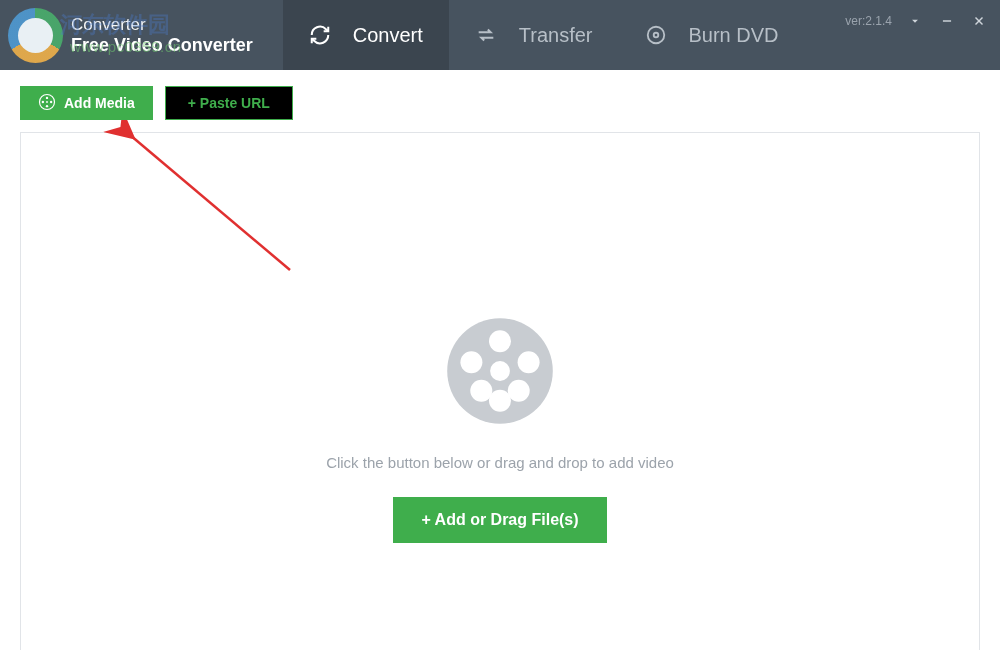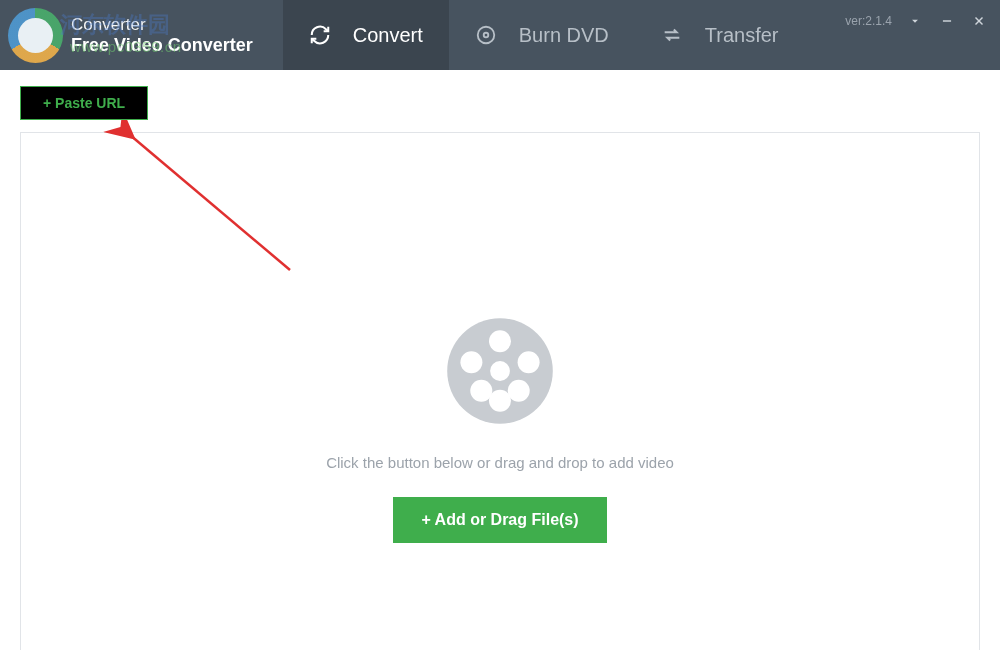--- a/index.html
+++ b/index.html
@@ -122,35 +122,35 @@
           <path d="M3 12a9 9 0 0 1 15.5-6.3L21 8"></path>
             <path d="M21 3v5h-5"></path>
           <path d="M21 12a9 9 0 0 1-15.5 6.3L3 16"></path>
             <path d="M3 21v-5h5"></path>
         </svg>
       </span>
       <span>Convert</span>
     </div>
     <div class="tab">
       <span class="tab-icon">
+        <svg viewBox="0 0 24 24" fill="none" stroke="currentColor" stroke-width="2.2">
+          <path d="M4 9h13l-3-3"></path>
+            <path d="M20 15H7l3 3"></path>
+        </svg>
+      </span>
+      <span>Transfer</span>
+    </div>
+    <div class="tab">
+      <span class="tab-icon">
         <svg viewBox="0 0 24 24" fill="none" stroke="currentColor" stroke-width="2">
           <circle cx="12" cy="12" r="9"></circle>
             <circle cx="12" cy="12" r="2.5"></circle>
         </svg>
       </span>
       <span>Burn DVD</span>
-    </div>
-    <div class="tab">
-      <span class="tab-icon">
-        <svg viewBox="0 0 24 24" fill="none" stroke="currentColor" stroke-width="2.2">
-          <path d="M4 9h13l-3-3"></path>
-            <path d="M20 15H7l3 3"></path>
-        </svg>
-      </span>
-      <span>Transfer</span>
     </div>
   </div>
 
   <div class="window-controls">
     <span class="version">ver:2.1.4</span>
     <div class="wc-btn">
       <svg viewBox="0 0 24 24" fill="currentColor">
           <path d="M7 10l5 5 5-5z"></path>
         </svg>
     </div>
@@ -162,20 +162,33 @@
     <div class="wc-btn">
       <svg viewBox="0 0 24 24" stroke="currentColor" stroke-width="2.5">
           <line x1="6" y1="6" x2="18" y2="18"></line>
           <line x1="18" y1="6" x2="6" y2="18"></line>
         </svg>
     </div>
   </div>
 </div>
 
 <div class="toolbar">
+  <button class="btn-green">
+    <span>
+      <svg viewBox="0 0 24 24" fill="currentColor">
+        <circle cx="12" cy="12" r="10" fill="none" stroke="currentColor" stroke-width="1.6"></circle>
+        <circle cx="12" cy="6.5" r="1.6"></circle>
+          <circle cx="12" cy="17.5" r="1.6"></circle>
+        <circle cx="6.5" cy="12" r="1.6"></circle>
+          <circle cx="17.5" cy="12" r="1.6"></circle>
+        <circle cx="12" cy="12" r="1.2"></circle>
+      </svg>
+    </span>
+    <span>Add Media</span>
+  </button>
   <button class="btn-outline">
     <span>+ Paste URL</span>
   </button>
 </div>
 
 <div class="content">
   <div class="reel-icon">
     <svg viewBox="0 0 100 100" fill="currentColor">
       <circle cx="50" cy="50" r="48"></circle>
       <circle cx="50" cy="50" r="9" fill="#fff"></circle>

